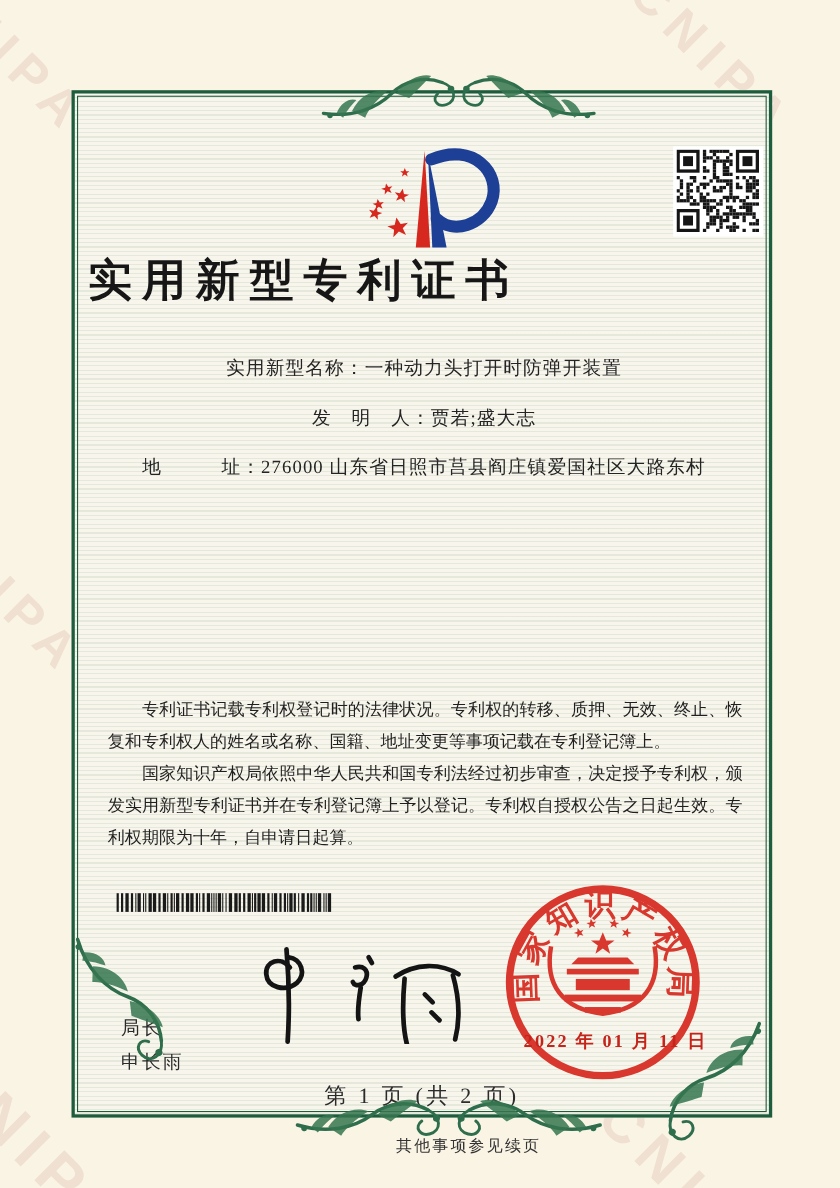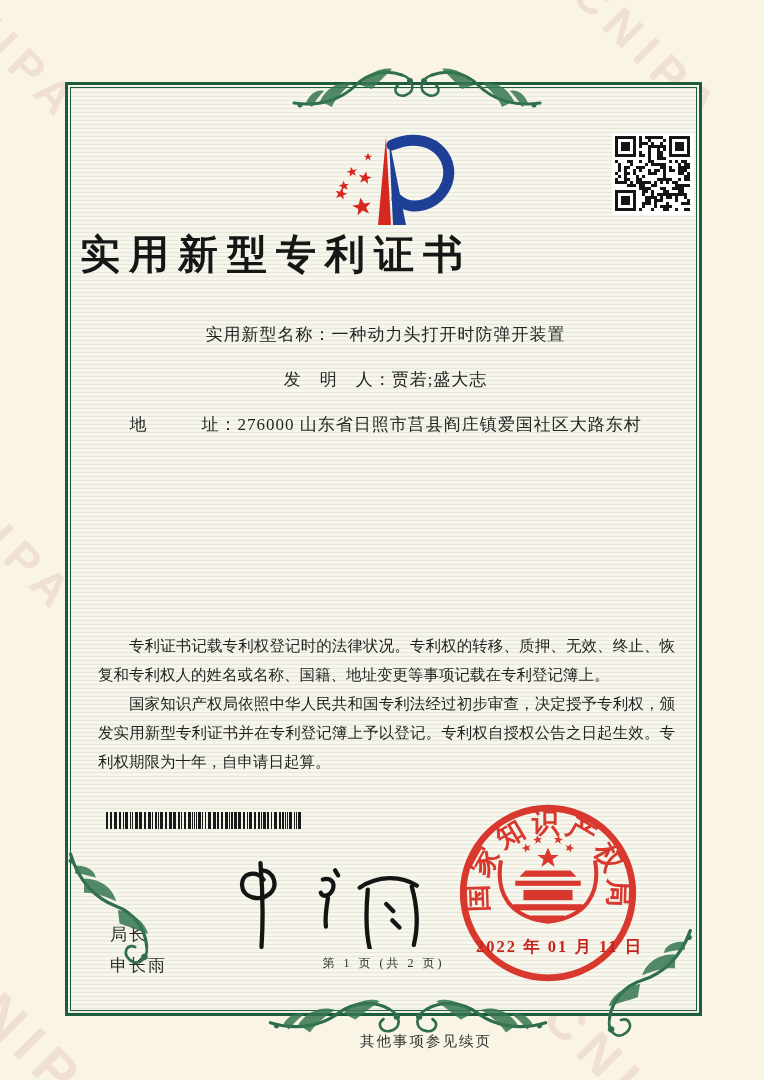--- a/index.html
+++ b/index.html
@@ -59,22 +59,22 @@
   }
   .signature{position:absolute;left:158px;top:772px;}
   
   .seal{position:absolute;left:388px;top:716px;}
   .seal-date{
     position:absolute;left:408px;top:851px;width:210px;
     color:#c6231a;font-size:16.5px;font-weight:bold;letter-spacing:2px;white-space:nowrap;
   }
   
   .pagefoot{
-    position:absolute;left:0;top:870px;width:100%;text-align:center;
-    font-size:12px;letter-spacing:3px;color:#2b2b2b;
+    position:absolute;left:0;top:898px;width:100%;text-align:center;
+    font-size:20px;letter-spacing:3px;color:#2b2b2b;
   }
   .contnote{
     position:absolute;left:0;top:1032px;width:764px;text-align:center;
     font-size:14.5px;letter-spacing:2px;color:#333;padding-left:44px;
   }
   
   .fl{position:absolute;pointer-events:none;}
 </style>
 </head>
 <body>

